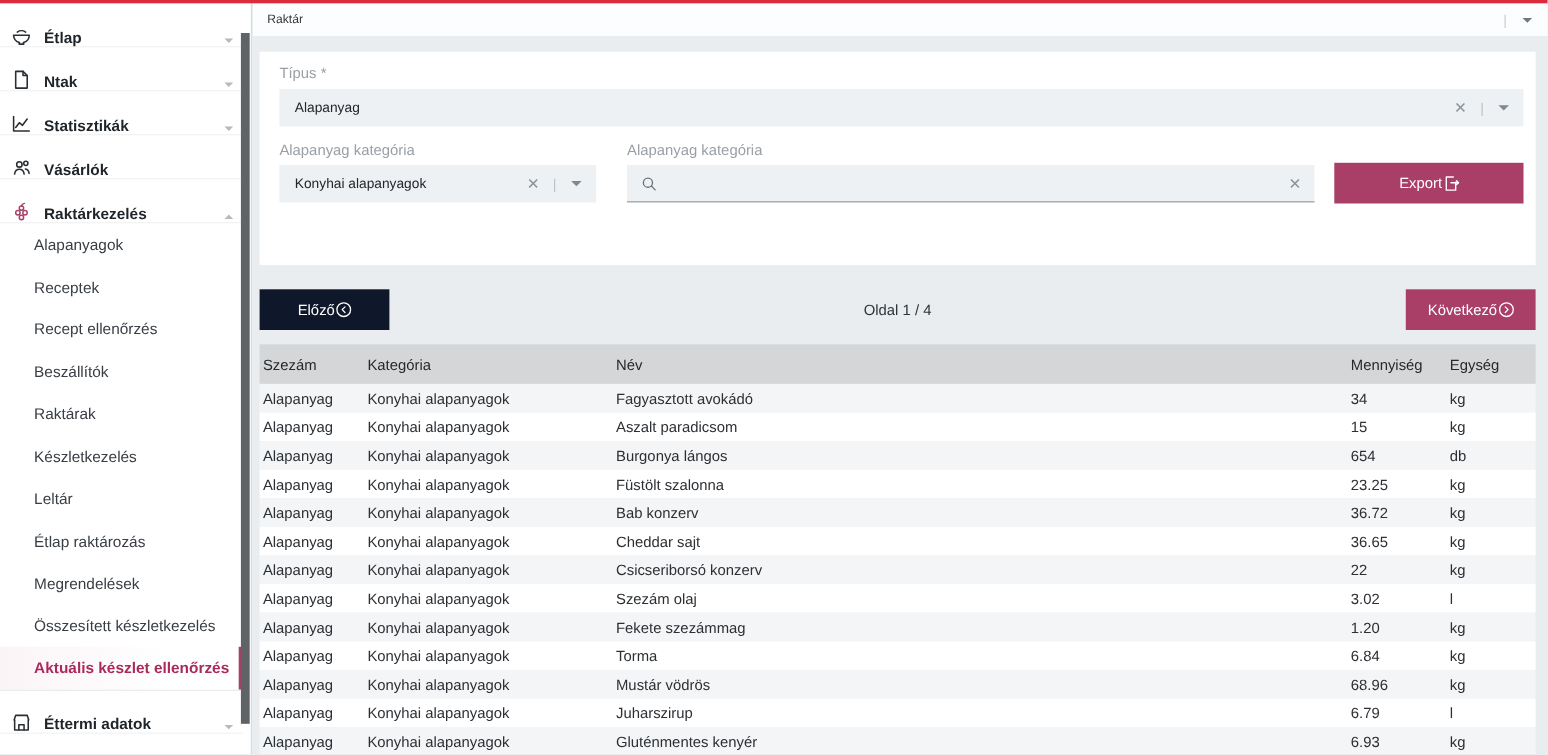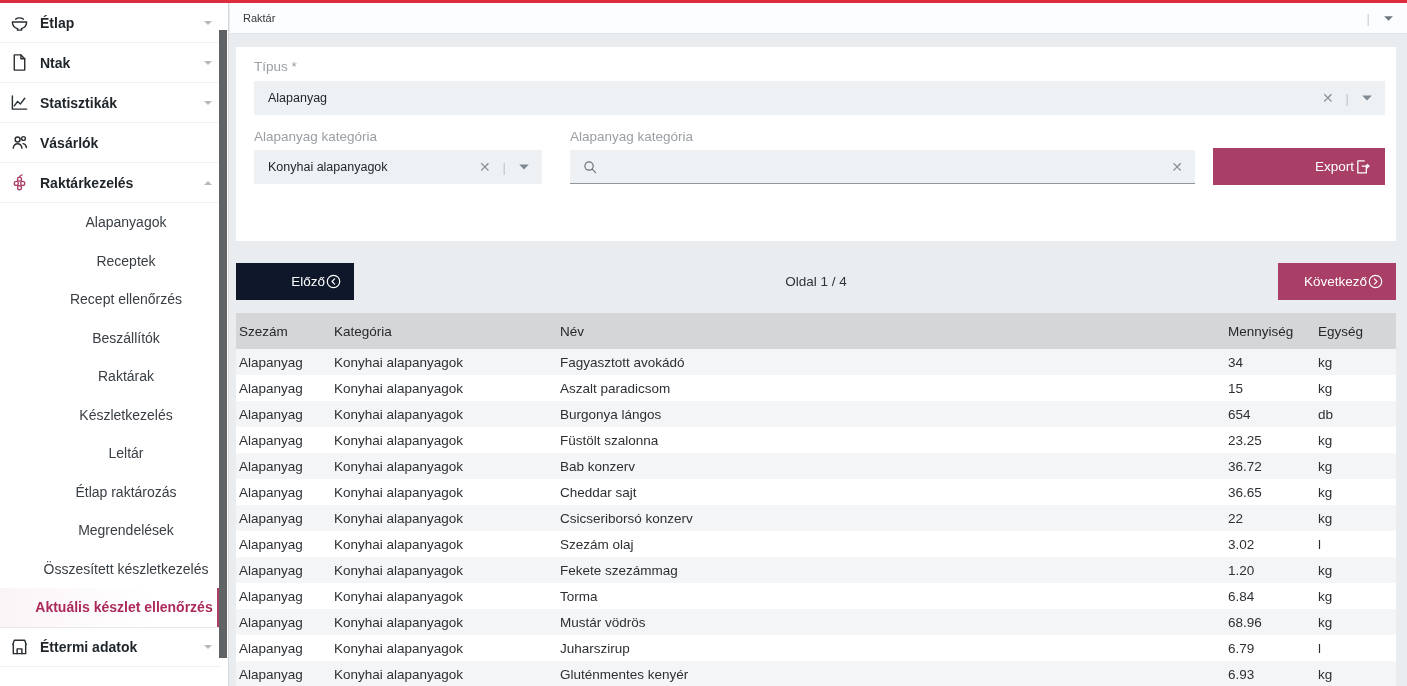--- a/index.html
+++ b/index.html
@@ -7,28 +7,28 @@
   body { position:relative; background:#e9edf0; font-family:"Liberation Sans", sans-serif; color:#24282c; }
   svg { display:block; }
 
   
   .topline { position:absolute; left:0; top:0; width:1407px; height:3px; background:#dc2b3c; z-index:30; }
 
   
   .sidebar { position:absolute; left:0; top:3px; width:229px; height:683px; background:#fff;
              border-right:1px solid #d6d9db; overflow:hidden; z-index:20; }
   .side-nav { width:221px; }
-  .side-item { height:40px; display:flex; align-items:center; gap:11px; padding:0 8px 0 10px;
+  .side-item { height:40px; display:flex; align-items:flex-end; gap:11px; padding:0 8px 0 10px;
                border-bottom:1px solid #f0f1f2; font-size:14px; font-weight:bold; color:#1f2429; cursor:pointer; }
   .side-item .ic { width:19px; height:19px; color:#2a2f34; flex:0 0 auto; }
   .side-item .ic.accent { color:#a93e67; }
   .side-item .lbl { flex:1 1 auto; }
   .chev { color:#b6babe; flex:0 0 auto; }
   .sub-item { height:38.5px; display:flex; align-items:center; padding-left:31px; font-size:14px;
-              color:#383e44; cursor:pointer;justify-content:center; }
+              color:#383e44; cursor:pointer; }
   .sub-item.active { color:#ab2a5b; font-weight:bold; border-right:4px solid #a93e67;
                      background:linear-gradient(90deg,#fbf4f7 0%, #ffffff 70%); }
   .side-bottom { border-top:1px solid #e8e9ea; }
   .side-scroll-thumb { position:absolute; right:1px; top:27px; width:8px; height:628px; background:#606365; }
 
   
   .topbar { position:absolute; left:230px; top:3px; width:1177px; height:31px; background:#fcfdfe;
             border-bottom:1px solid #e3e6e9; display:flex; align-items:center; padding:0 13px; }
   .crumb { font-size:11px; color:#33383c; }
   .topbar-right { margin-left:auto; display:flex; align-items:center; gap:13px; }
@@ -42,21 +42,21 @@
   .flabel { position:absolute; font-size:13.5px; color:#9aa0a5; }
   .field { position:absolute; height:34px; background:#edf1f4; display:flex; align-items:center; font-size:12.5px; color:#23272b; }
   .field .val { padding-left:14px; flex:1 1 auto; }
   .field .fctl { display:flex; align-items:center; gap:12px; padding-right:12px; }
   .clear-x { color:#8b949b; font-size:14px; line-height:1; cursor:pointer; }
   .fsep { color:#bcc3c8; font-size:13px; }
   .dd-chev { color:#7f8992; cursor:pointer; }
   .search-field { border-bottom:1px solid #8e979d; }
   .search-ic { color:#6a737a; margin-left:12px; }
 
-  .btn { display:flex; align-items:center; justify-content:flex-end; color:#fff; font-size:13.5px; cursor:pointer; }
+  .btn { display:flex; align-items:center; justify-content:center; color:#fff; font-size:13.5px; cursor:pointer; }
   .btn-accent { background:#a93e67; }
   .btn-export { position:absolute; left:977px; top:101px; width:172px; height:37px; padding:0 14px 0 16px; }
   .row-actions { position:absolute; right:18px; top:152px; height:32px; display:flex; align-items:center; gap:26px; }
   .link-reset { display:flex; align-items:center; gap:9px; color:#a93e67; font-size:13.5px; cursor:pointer; }
   .btn-filter { width:99px; height:32px; padding:0 11px 0 14px; }
 
   
   .pager { position:absolute; left:6px; top:229px; width:1160px; height:37px; }
   .btn-prev { position:absolute; left:0; top:0; width:118px; height:37px; background:#0f172a; padding:0 12px 0 14px; }
   .btn-next { position:absolute; right:0; top:0; width:118px; height:37px; padding:0 12px 0 14px; }

